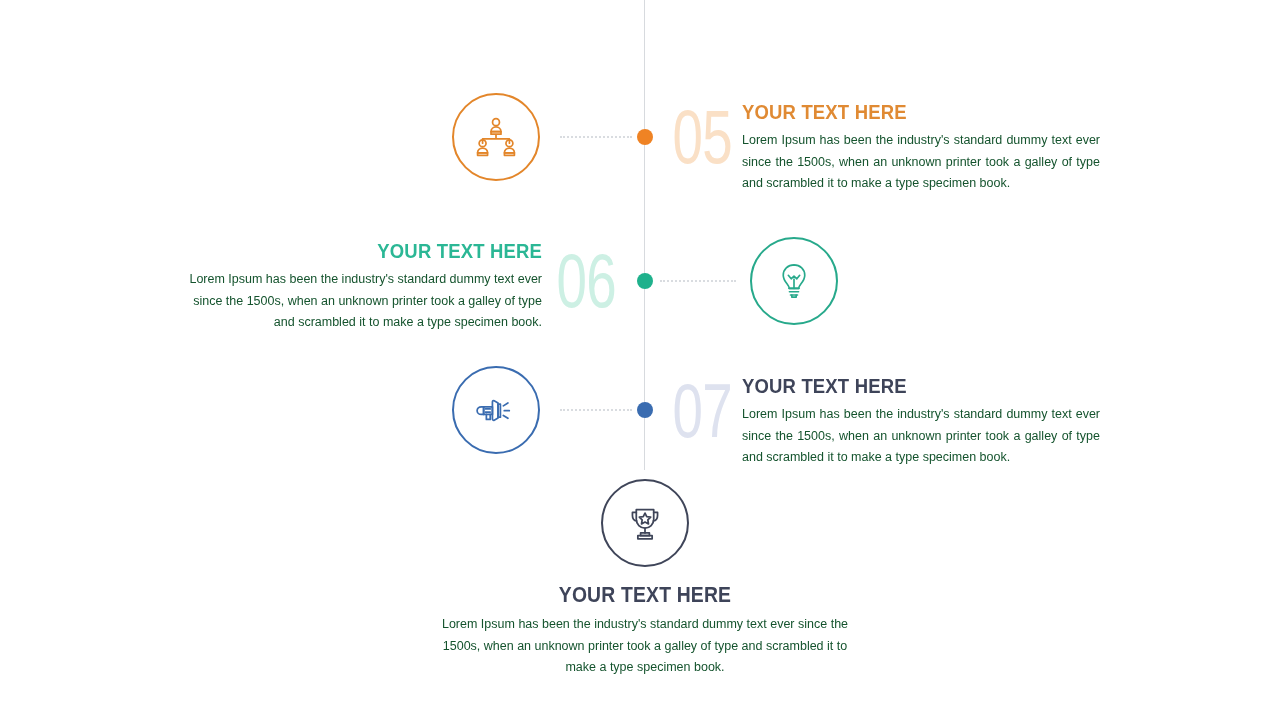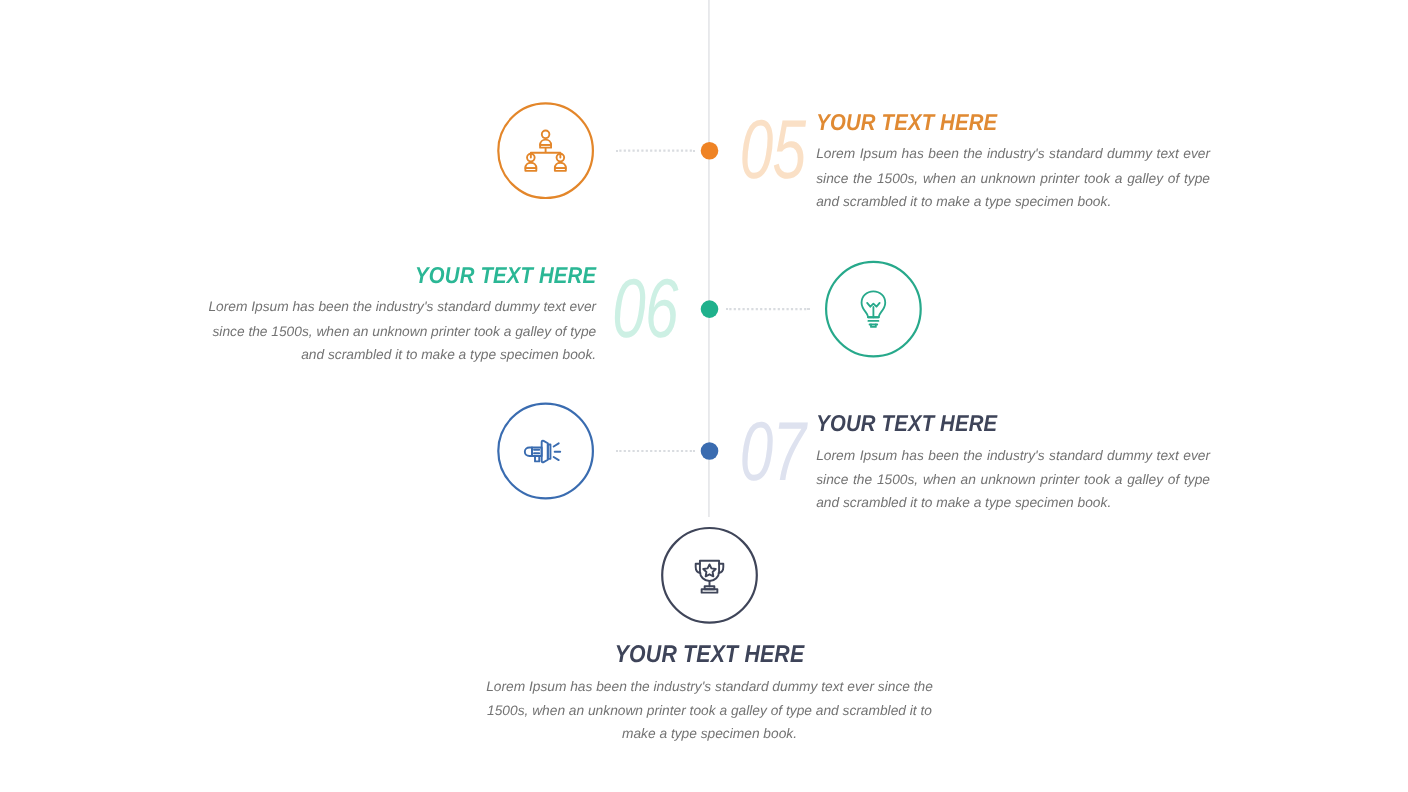--- a/index.html
+++ b/index.html
@@ -12,21 +12,20 @@
     height: 720px;
     position: relative;
     overflow: hidden;
     font-family: "Liberation Sans", sans-serif;
     -webkit-font-smoothing: antialiased;
   }
 
   .stage {
     position: absolute;
     inset: 0;
-    font-style: italic;
   }
 
   
   .axis {
     position: absolute;
     left: 644px;
     top: 0px;
     width: 1px;
     height: 470px;
     background: #d7dade;
@@ -99,21 +98,21 @@
     text-transform: uppercase;
   }
   .t-orange { color: #e08a33; }
   .t-teal   { color: #2bb795; }
   .t-slate  { color: #3e4459; }
 
   .block-body {
     font-family: "Liberation Sans", sans-serif;
     font-size: 12.5px;
     line-height: 1.72;
-    color: #737373;
+    color: #14532d;
     margin: 0;
     text-align: justify;
   }
   .align-right  { text-align: right; }
   .align-center { text-align: center; }
   .align-left   { text-align: left; }
 </style>
 </head>
 <body>
 

